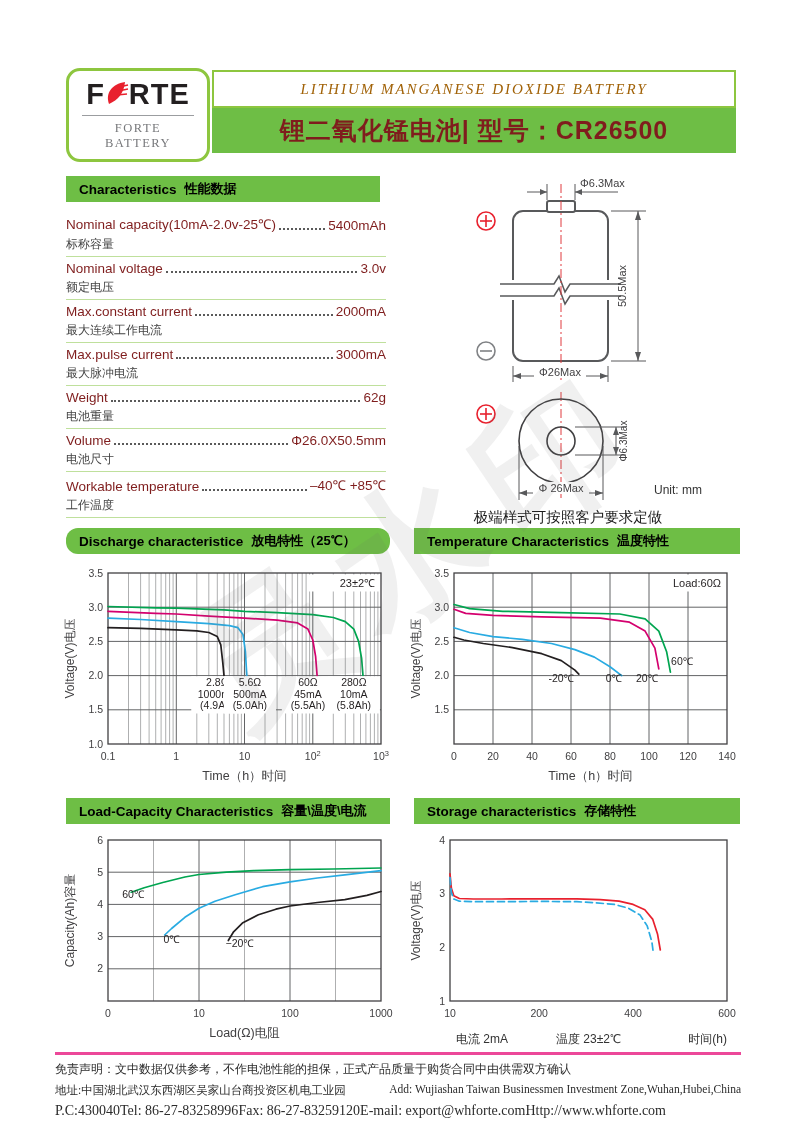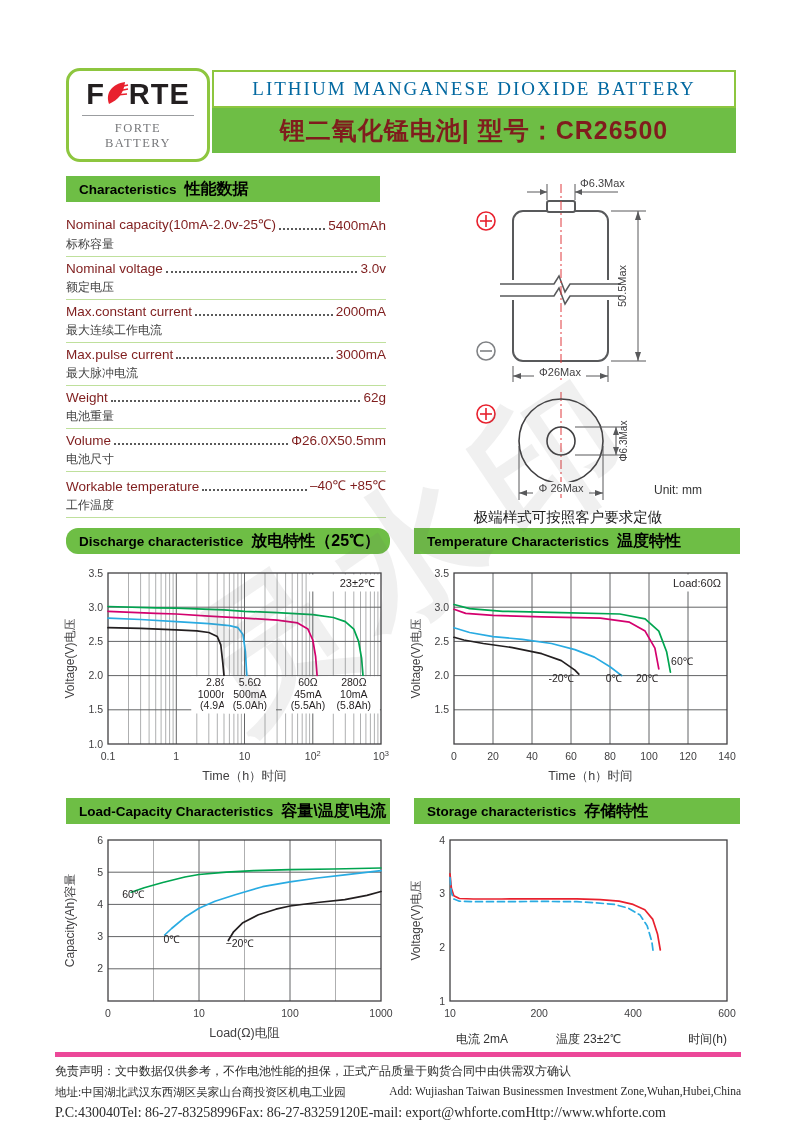--- a/index.html
+++ b/index.html
@@ -10,45 +10,45 @@
         border:3px solid #8dc63f;border-radius:14px;background:#fff;
         display:flex;flex-direction:column;justify-content:center;align-items:center;}
   .logo-brand{display:flex;align-items:center;font-weight:900;font-size:29px;
         letter-spacing:1px;color:#231f20;line-height:1;}
   .logo-sub{margin-top:6px;padding-top:5px;border-top:1.5px solid #9b9da0;width:112px;
         text-align:center;font-family:"Liberation Serif",serif;font-size:12.5px;
         letter-spacing:1.5px;color:#77787b;}
   .banner{position:absolute;left:212px;top:70px;width:524px;}
   .banner-top{height:34px;border:2px solid #8dc63f;display:flex;align-items:center;
         justify-content:center;background:#fff;}
-  .banner-top span{font-family:"Liberation Serif",serif;font-size:19px;letter-spacing:2px;color:#0369a1;}
+  .banner-top span{font-family:"Liberation Serif",serif;font-size:15px;letter-spacing:2px;color:#a16207;font-style:italic;}
   .banner-bottom{height:45px;background:#6ebe45;display:flex;align-items:center;justify-content:center;}
   .banner-bottom span{font-size:25px;font-weight:bold;color:#7f1d1d;letter-spacing:1px;}
   
   .green-bar{position:absolute;height:26px;background:#6ebe45;color:#000000;
         display:flex;align-items:center;padding-left:13px;box-sizing:border-box;}
   .green-bar .en{font-weight:bold;font-size:13.5px;}
-  .green-bar .cn{font-weight:bold;font-size:16px;margin-left:8px;}
+  .green-bar .cn{font-weight:bold;font-size:13px;margin-left:8px;}
   
   .spec-list{position:absolute;left:66px;top:211px;width:320px;}
   .spec-item{padding:4px 0 3px;border-bottom:1px solid #bfe09c;}
   .spec-en{display:flex;align-items:flex-end;font-size:13.5px;color:#7f1d1d;}
   .spec-dots{flex:1;border-bottom:2px dotted #5a5a5a;margin:0 3px 3px;}
   .spec-val{white-space:nowrap;}
   .spec-cn{font-size:12px;margin-top:3px;color:#444;}
   
   .chart text,.diagram text{font-family:"Liberation Sans",sans-serif;}
   .chart{position:absolute;}
   .diagram{position:absolute;left:428px;top:176px;}
   
   .watermark{position:absolute;left:110px;top:450px;width:620px;text-align:center;
         transform:rotate(-34deg);font-size:145px;font-weight:bold;letter-spacing:24px;
         color:rgba(110,110,110,0.10);white-space:nowrap;pointer-events:none;z-index:5;}
   
-  .footer{position:absolute;left:55px;top:1052px;width:686px;border-top:5px solid #ec4899;
+  .footer{position:absolute;left:55px;top:1052px;width:686px;border-top:3px solid #ec4899;
         padding-top:6px;font-family:"Liberation Serif",serif;color:#2b2b2b;}
   .footer-line1{font-size:12px;margin-bottom:5px;}
   .footer-line2{display:flex;justify-content:space-between;font-size:11.5px;margin-bottom:5px;}
   .footer-line3{display:flex;font-size:14px;}
 </style>
 </head>
 <body>
 
 <div class="page">
 

